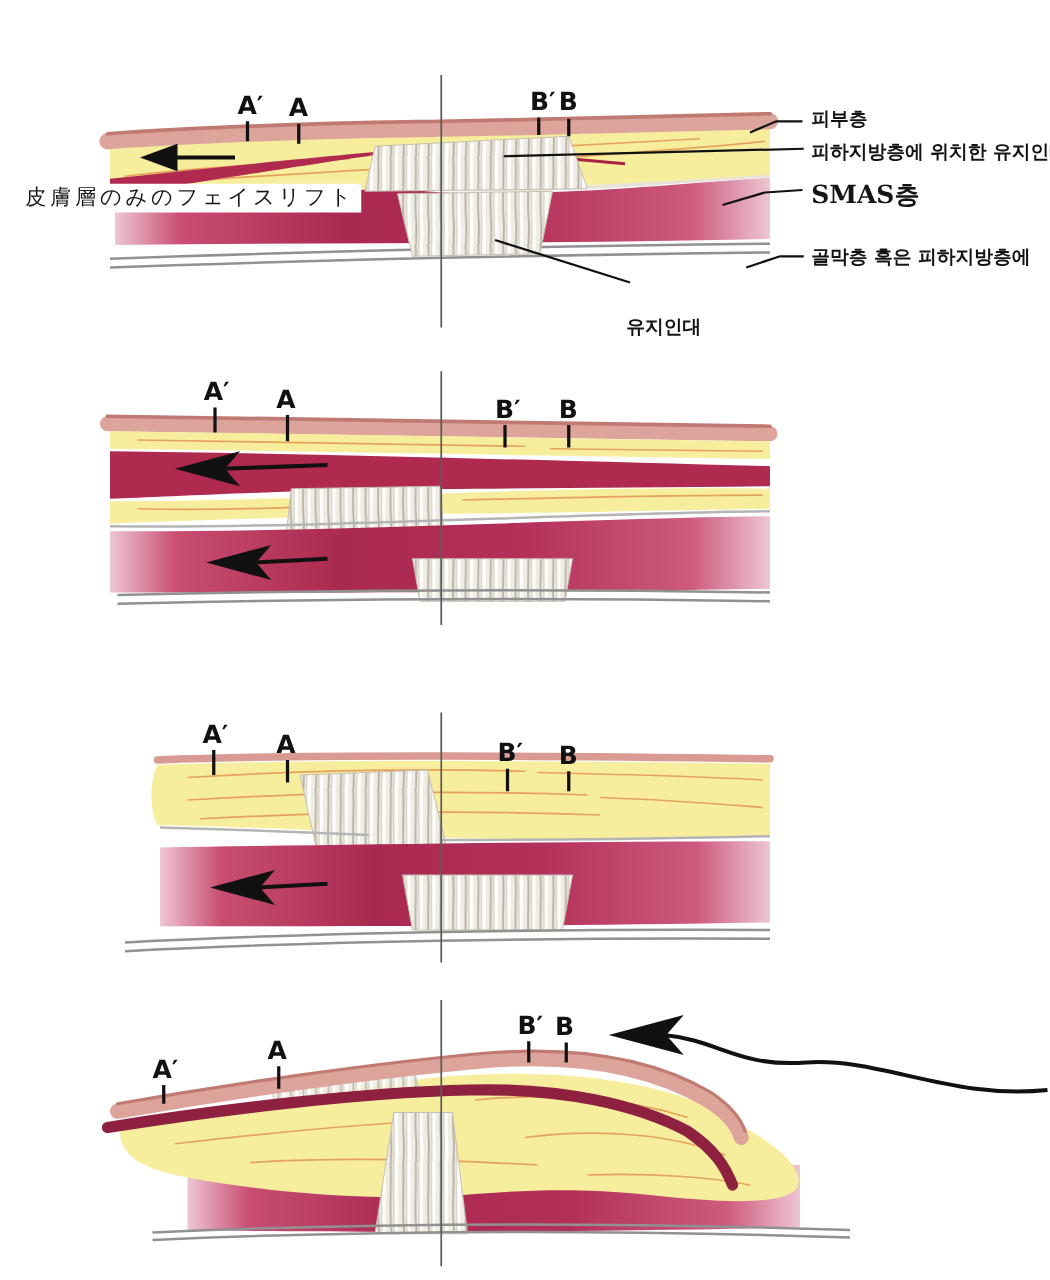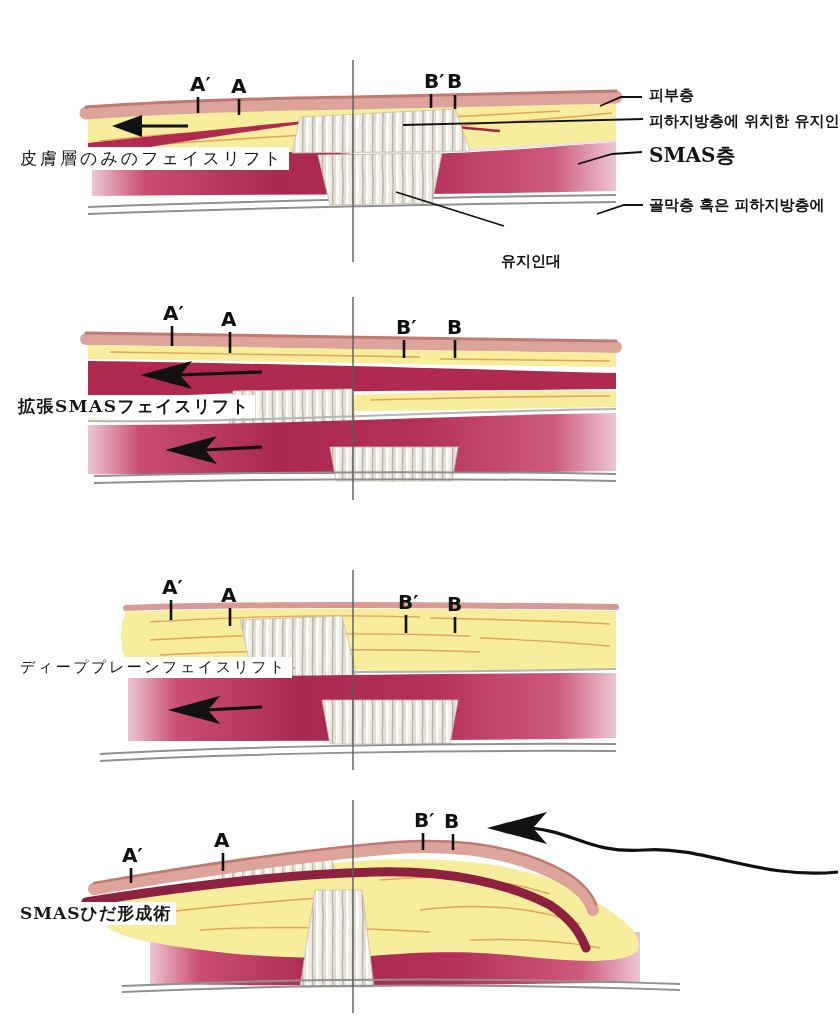--- a/index.html
+++ b/index.html
@@ -256,23 +256,20 @@
       <text class="mk" x="214" y="57">A</text>
       <path class="tk" d="M223,63 L223,81"></path>
       <text class="mk" x="414" y="37">B′</text>
       <path class="tk" d="M423,43 L423,60"></path>
       <text class="mk" x="444" y="38">B</text>
       <path class="tk" d="M453,44 L453,60"></path>
     </g>
   </svg>
 
   <div class="ptitle t1">皮膚層のみのフェイスリフト</div>
-  <div class="ptitle t2">拡張SMASフェイスリフト</div>
-  <div class="ptitle t3">ディーププレーンフェイスリフト</div>
-  <div class="ptitle t4">SMASひだ形成術</div>
 
   <div class="klabel k1">피부층</div>
   <div class="klabel k2">피하지방층에 위치한 유지인대</div>
   <div class="klabel k3">SMAS층</div>
   <div class="klabel k4">골막층 혹은 피하지방층에</div>
   <div class="klabel k5">유지인대</div>
 
 </div>
 
 </body></html>

